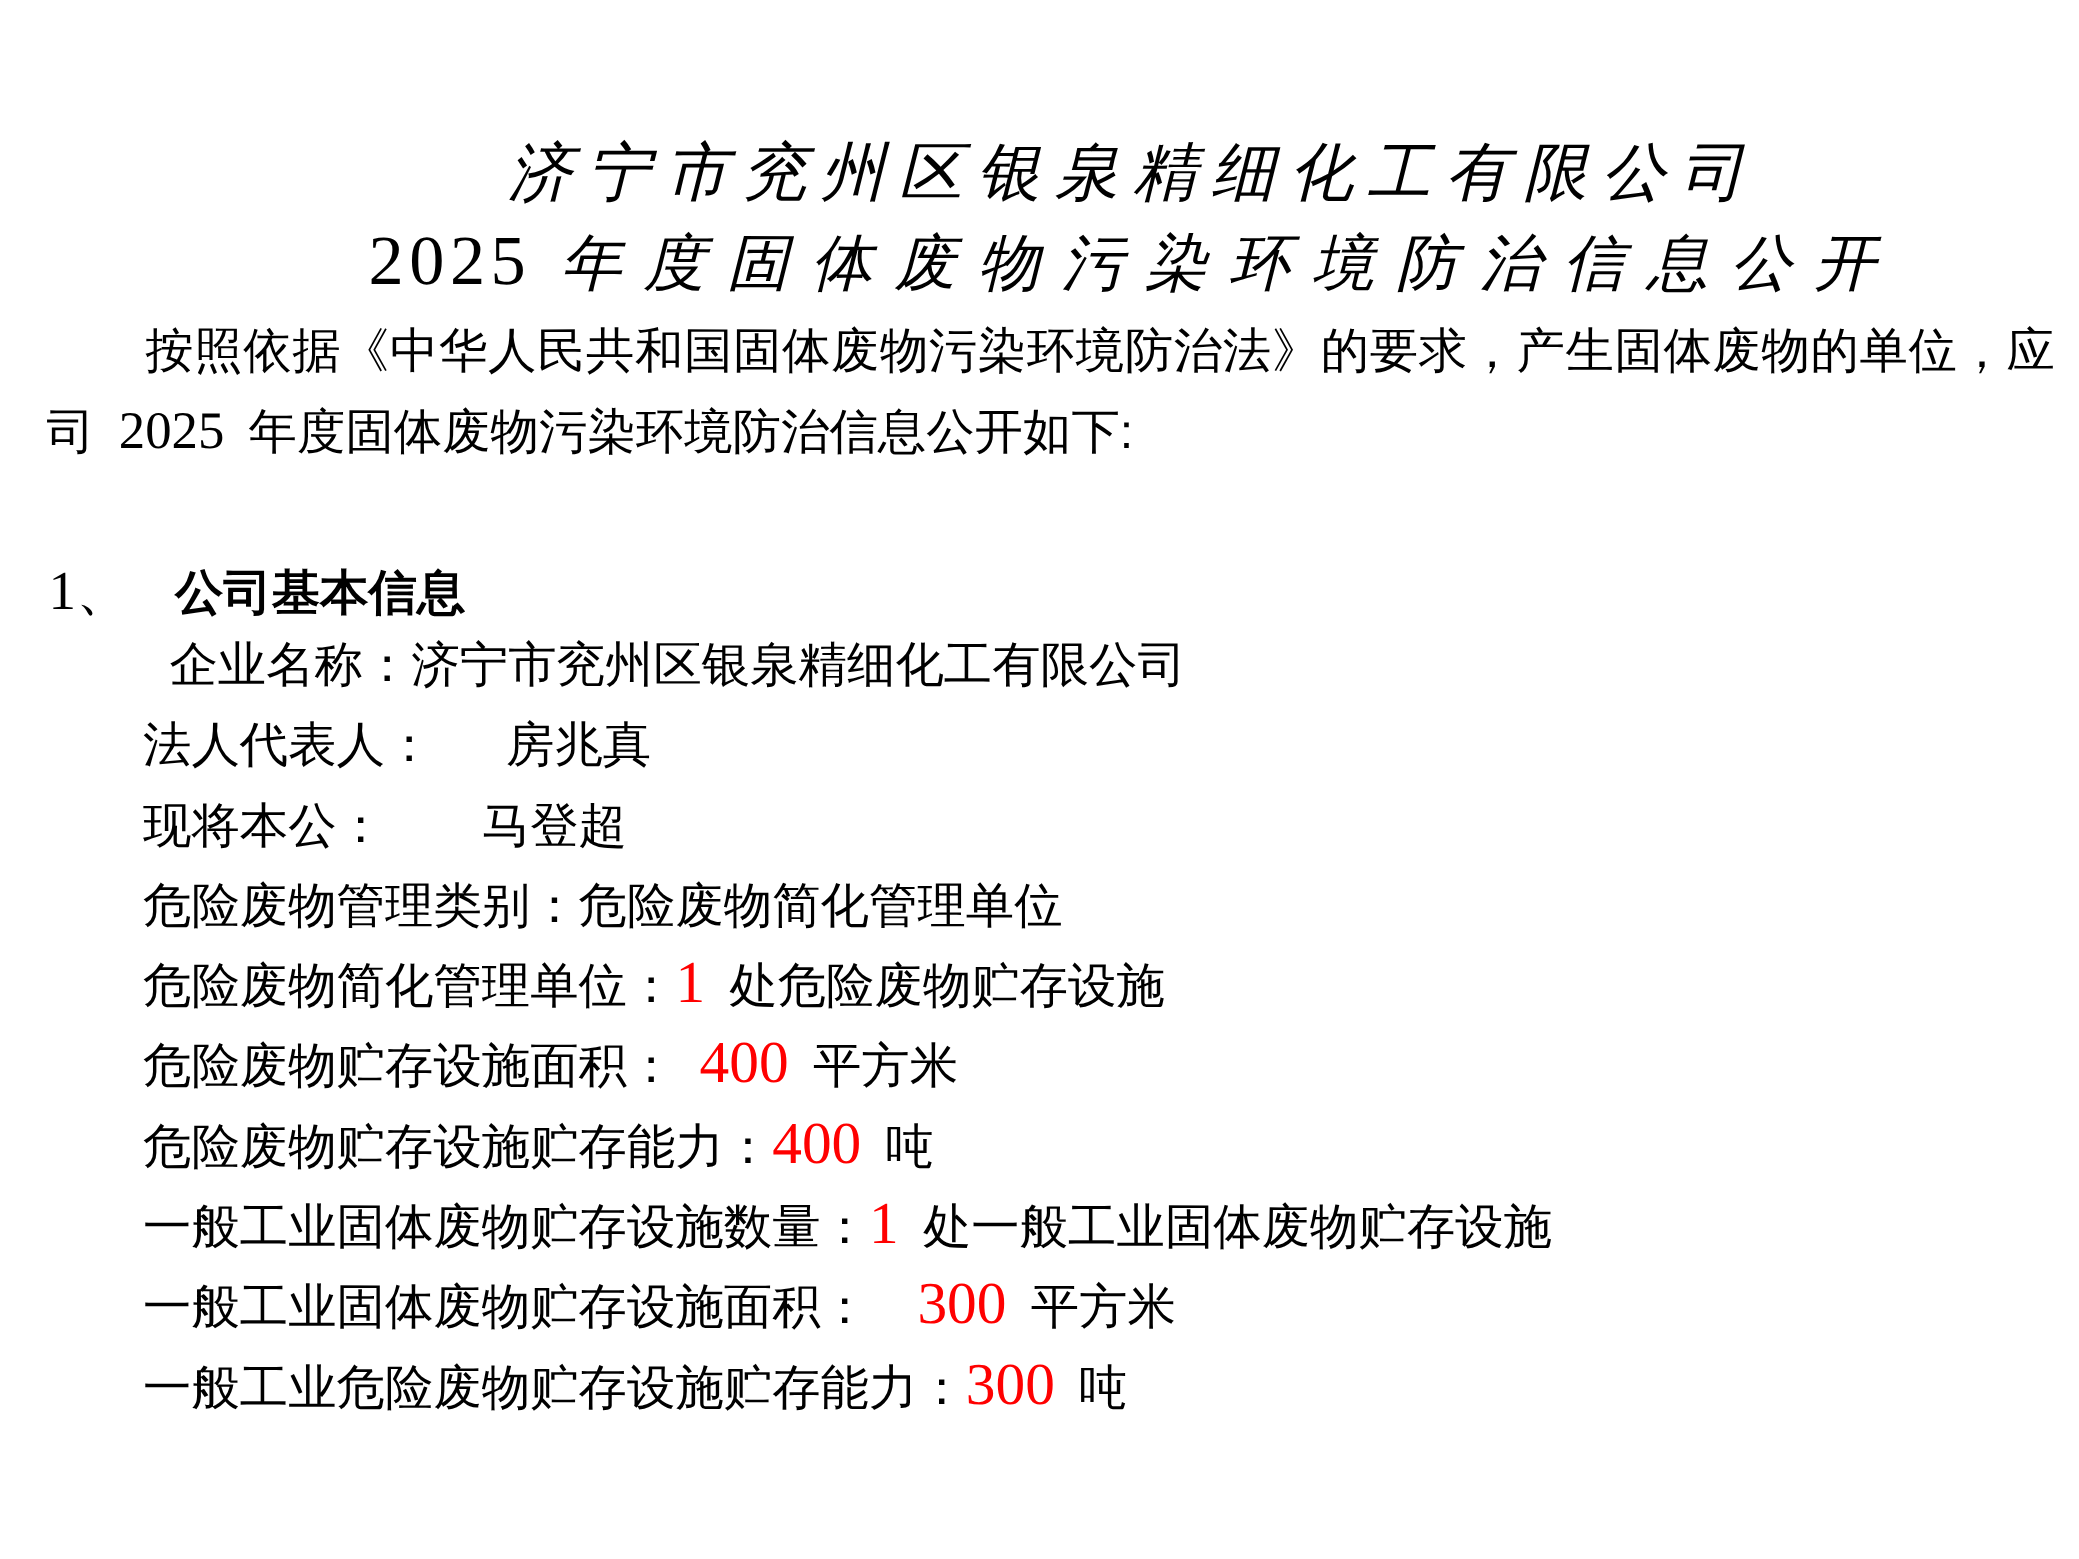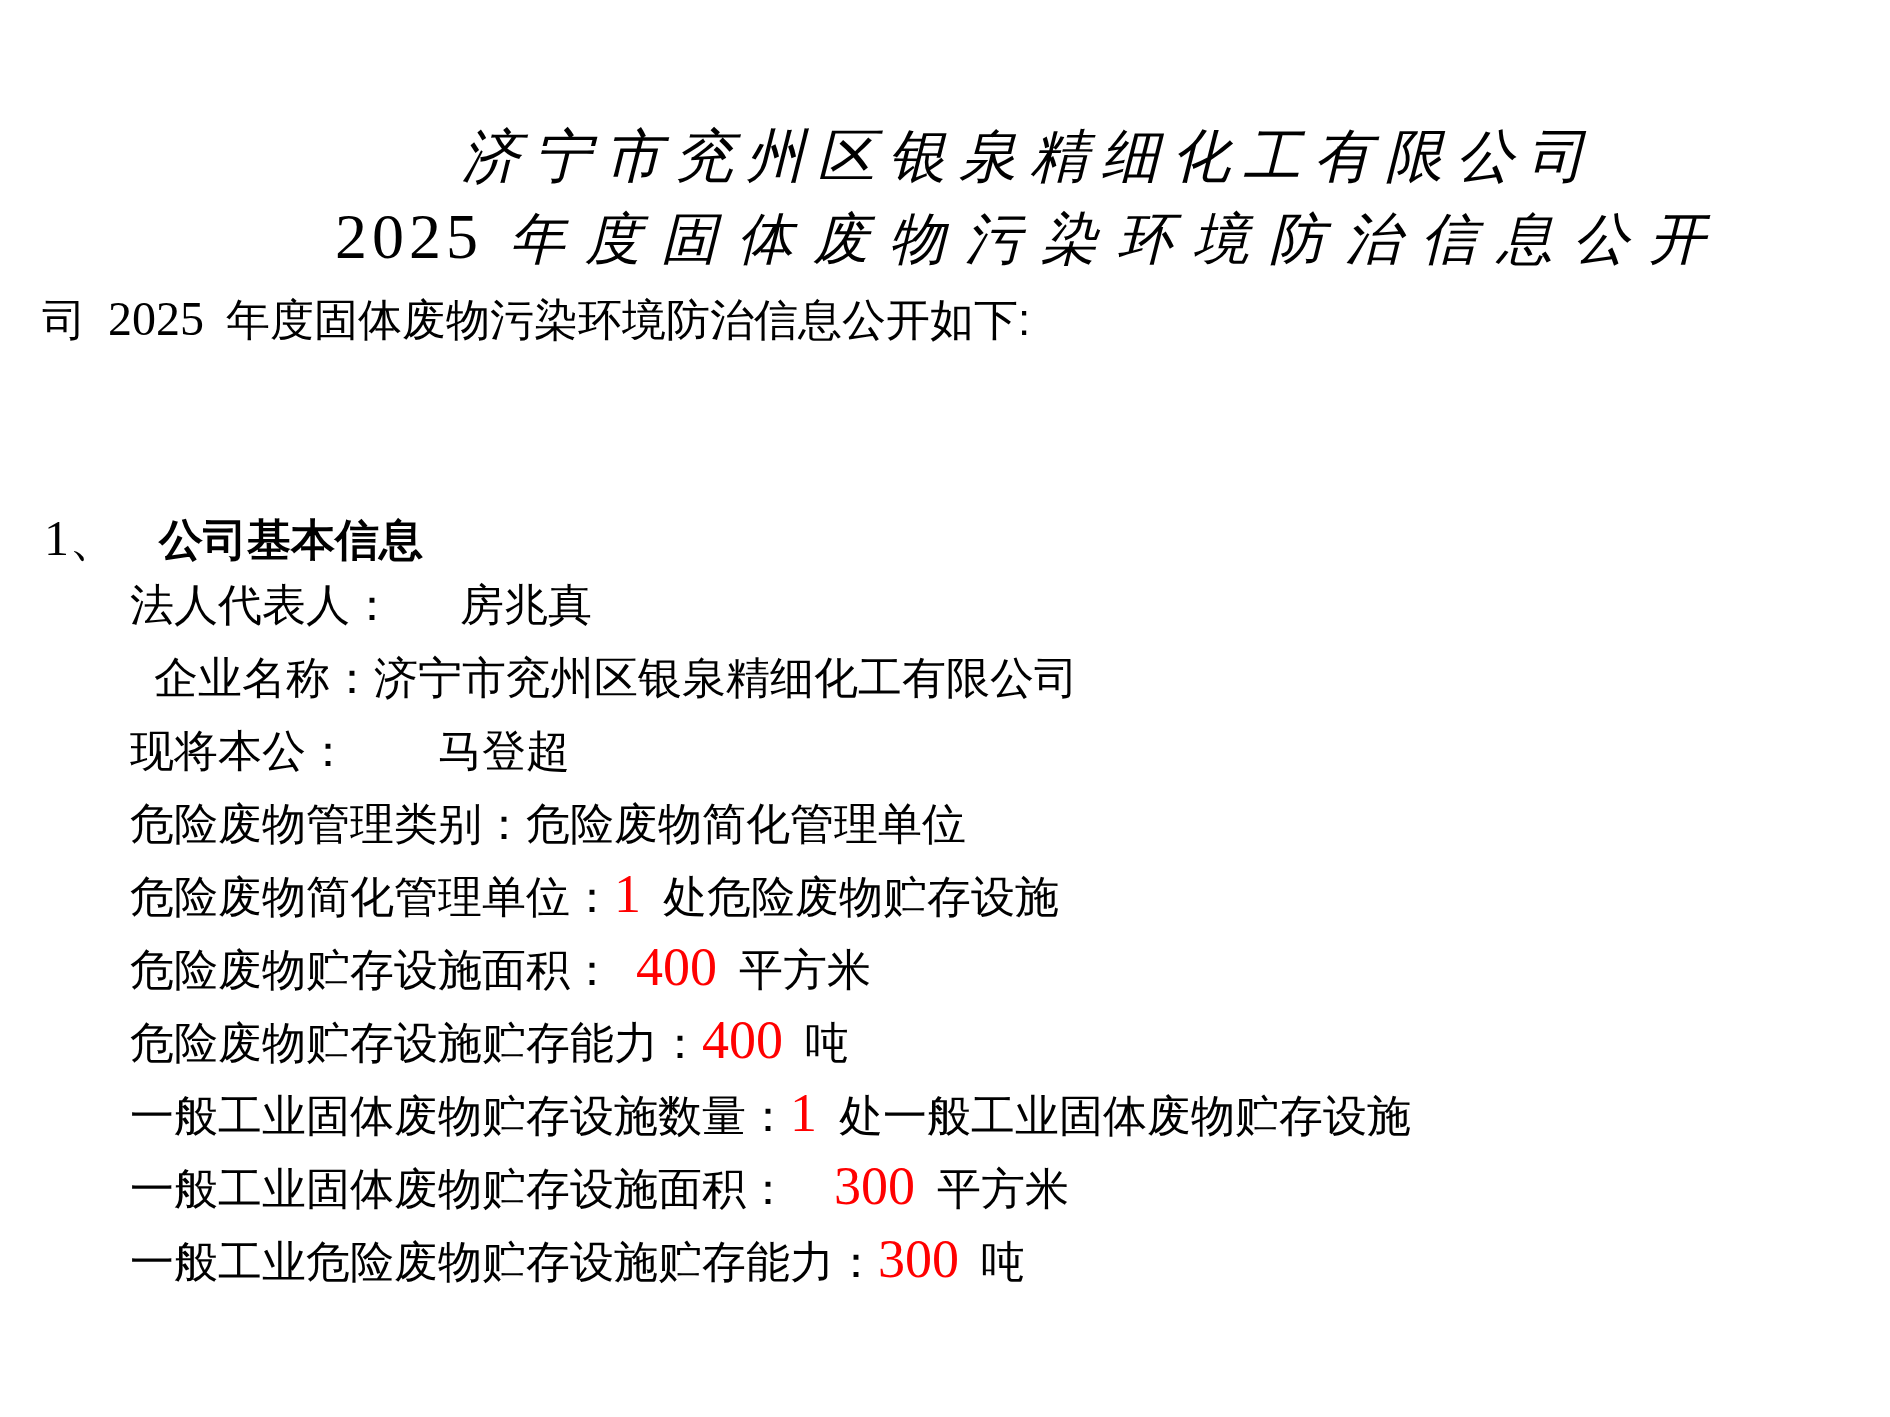--- a/index.html
+++ b/index.html
@@ -101,32 +101,33 @@
 
 <div class="page">
 
   <div id="title1" class="title-line">济宁市兖州区银泉精细化工有限公司</div>
 
   <div id="title2" class="title-line">
     <span class="num t2num">2025</span><span class="t2rest">年度固体废物污染环境防治信息公开</span>
   </div>
 
   <div class="intro">
+    <div class="intro-line justify indent">按照依据《中华人民共和国固体废物污染环境防治法》的要求，产生固体废物的单位，应</div>
     <div class="intro-line"><span>司 </span><span class="num">2025</span><span> 年度固体废物污染环境防治信息公开如下:</span></div>
   </div>
 
   <div class="section">
     <span class="num sec-num">1、</span><span class="sec-title">公司基本信息</span>
   </div>
 
   <div class="fields">
 
+    <div class="field-row indent-sm"><span>企业名称：</span><span class="num red"></span><span>济宁市兖州区银泉精细化工有限公司</span></div>
+
     <div class="field-row"><span>法人代表人：</span><span class="num red"></span><span>　 房兆真</span></div>
-
-    <div class="field-row indent-sm"><span>企业名称：</span><span class="num red"></span><span>济宁市兖州区银泉精细化工有限公司</span></div>
 
     <div class="field-row"><span>现将本公：</span><span class="num red"></span><span>　　马登超</span></div>
 
     <div class="field-row"><span>危险废物管理类别：</span><span class="num red"></span><span>危险废物简化管理单位</span></div>
 
     <div class="field-row"><span>危险废物简化管理单位：</span><span class="num red">1</span><span> 处危险废物贮存设施</span></div>
 
     <div class="field-row"><span>危险废物贮存设施面积： </span><span class="num red">400</span><span> 平方米</span></div>
 
     <div class="field-row"><span>危险废物贮存设施贮存能力：</span><span class="num red">400</span><span> 吨</span></div>

